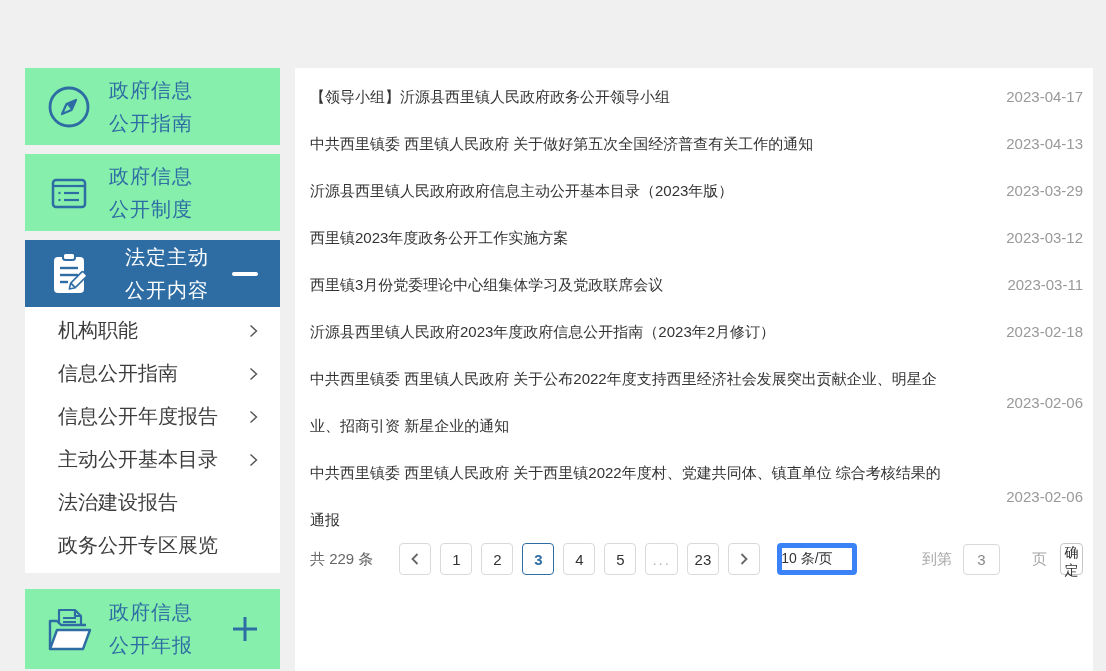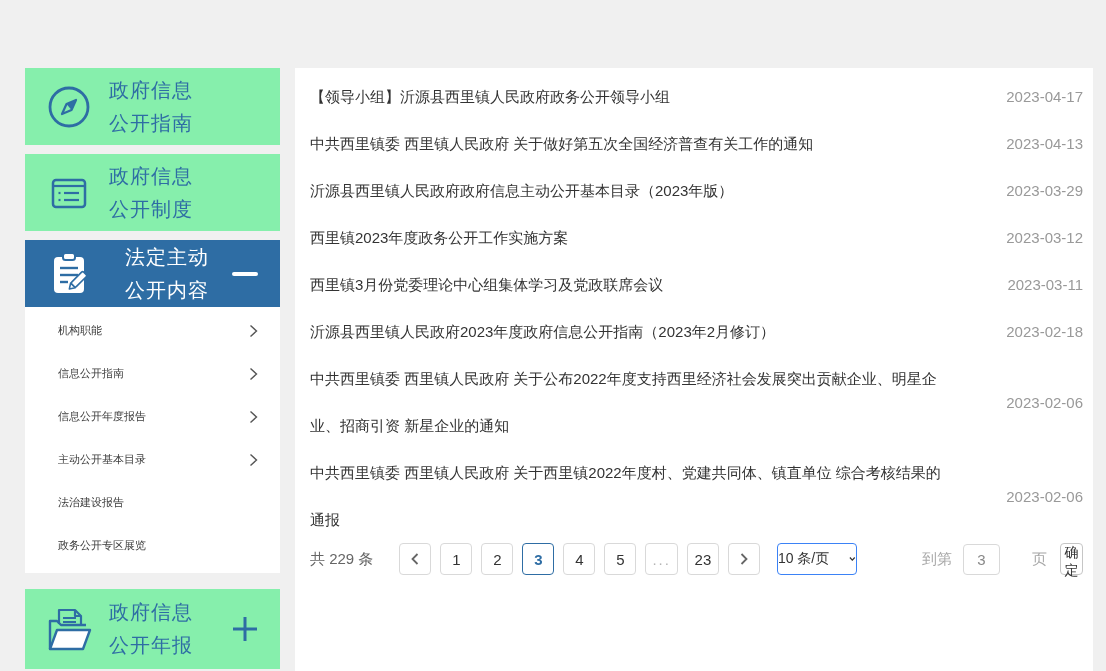--- a/index.html
+++ b/index.html
@@ -17,21 +17,21 @@
   }
   .side-card .side-icon { width:56px; margin-left:16px; display:flex; justify-content:center; align-items:center; }
   .side-card .side-label { margin-left:12px; flex:1; font-size:20px; line-height:33px; color:#2e6da4; font-weight:500; letter-spacing:1px; }
   .side-card .toggle { margin-right:22px; display:flex; align-items:center; }
   .side-card.active { background:#2e6da4; height:67px; margin-bottom:0;gap:16px; }
   .side-card.active .side-label { color:#fff; }
   .minus-bar { width:26px; height:4px; background:#fff; border-radius:2px; }
   .sub-list { background:#fff; margin-bottom:16px; padding:2px 0 6px 0; }
   .sub-item {
     height:43px; display:flex; align-items:center;
-    padding:0 20px 0 33px; font-size:11px; color:#3d3d3d; cursor:pointer;gap:28px;
+    padding:0 20px 0 33px; font-size:20px; color:#3d3d3d; cursor:pointer;gap:28px;
   }
   .sub-item .chev { margin-left:auto; display:flex; }
   .bottom-card { height:80px; margin-bottom:0; }
   
   .main {
     position:absolute; left:295px; top:68px; width:798px; height:603px;
     background:#fff; padding:5px 10px 0 15px;
   }
   .news-list { list-style:none; }
   .news-row { display:flex; align-items:center; cursor:pointer;gap:44px; }
@@ -43,21 +43,21 @@
   .pg-btn {
     min-width:32px; height:32px; padding:0 6px;
     border:1px solid #d9d9d9; border-radius:4px; background:#fff;
     display:flex; align-items:center; justify-content:center;
     font-size:15px; color:#333; margin-right:9px; cursor:pointer;
   }
   .pg-btn.active { border-color:#2e6da4; color:#2e6da4; font-weight:bold; }
   .pg-btn.pg-ellipsis { color:#b5b5b5; letter-spacing:2px; }
   .pg-arrow { color:#666; }
   .size-select {
-    width:80px; height:32px; border:1px solid #3b82f6; border-radius:4px; background:#fff;
+    width:80px; height:32px; border:5px solid #3b82f6; border-radius:4px; background:#fff;
     display:flex; align-items:center; justify-content:center; gap:20px;
     font-size:14px; color:#333; margin-left:8px; margin-right:44px; cursor:pointer; white-space:nowrap;
   }
   .goto-label { font-size:15px; color:#a8a8a8; white-space:nowrap;margin-left:21px; }
   .goto-input {
     width:37px; height:31px; border:1px solid #d9d9d9; border-radius:4px;
     text-align:center; font-size:15px; color:#888; margin:0 11px;
     font-family:"Liberation Sans","DejaVu Sans",sans-serif;
   }
   .confirm-btn {

